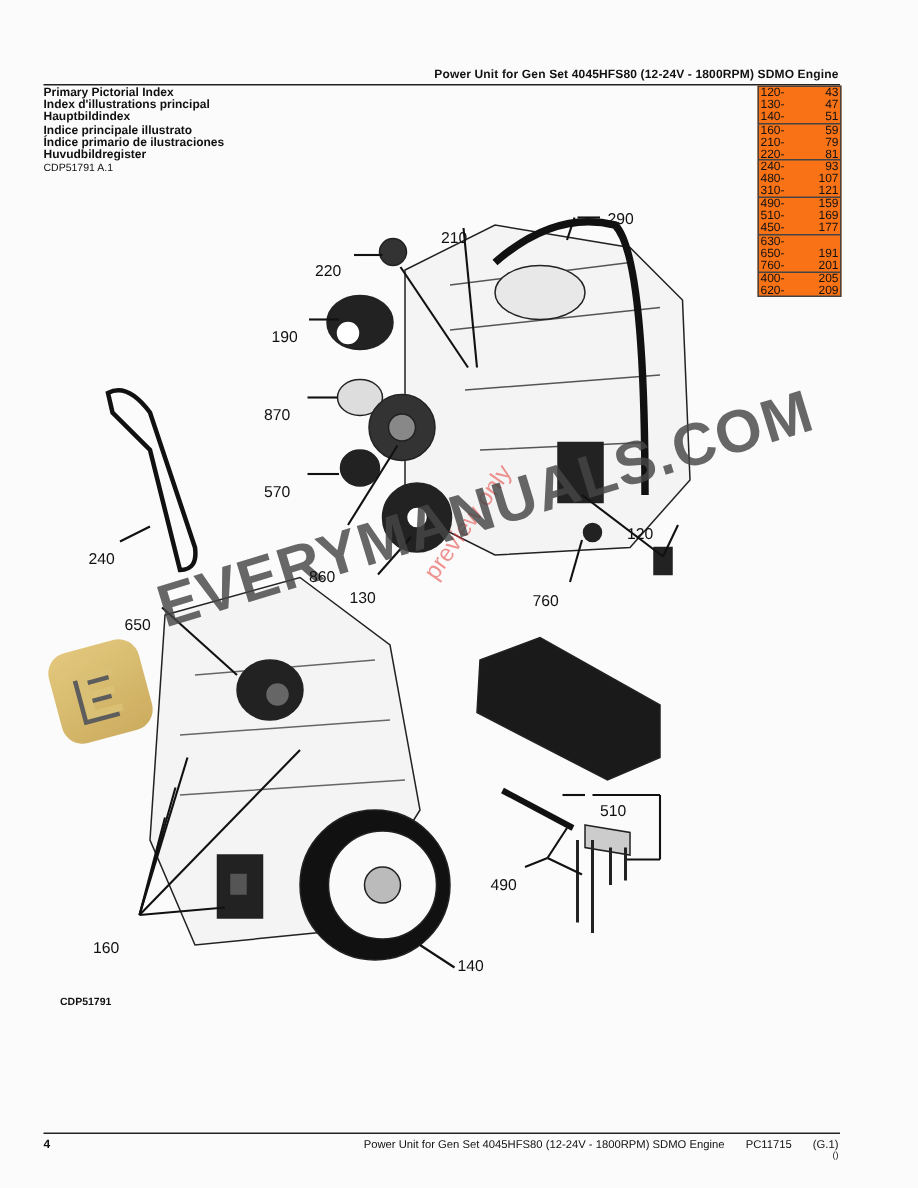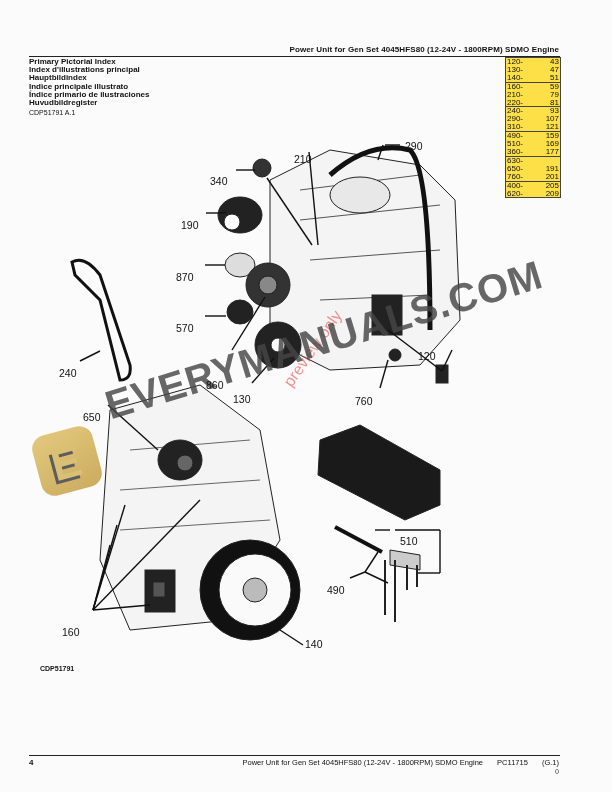--- a/index.html
+++ b/index.html
@@ -15,21 +15,21 @@
     .header-rule {
       position: absolute; left: 29px; right: 52px; top: 56px;
       border-top: 1.2px solid #222;
     }
     .index-block { position: absolute; left: 29px; top: 58px; font-size: 8px; font-weight: bold; line-height: 8.2px; }
     .index-block div { white-space: nowrap; }
     .fig-ref-top { position: absolute; left: 29px; top: 109px; font-size: 7px; }
     .ref-table {
       position: absolute; left: 505px; top: 57px; width: 54px;
       border: 1px solid #444; font-size: 8px; line-height: 7.9px;
-      background: #fde047;
+      background: #f97316;
     }
     .ref-group { border-bottom: 1px solid #444; padding: 0 1px; }
     .ref-group:last-child { border-bottom: none; }
     .ref-row { display: flex; justify-content: space-between; }
     .drawing { position: absolute; left: 0; top: 0; width: 612px; height: 792px; }
     .callout { position: absolute; font-size: 10.5px; font-weight: normal; color: #111; margin-top: 12px; }
     .fig-ref-bottom { position: absolute; left: 40px; top: 665px; font-size: 7px; font-weight: bold; }
     .footer-rule { position: absolute; left: 29px; right: 52px; top: 755px; border-top: 1.2px solid #222; }
     .footer-page { position: absolute; left: 29px; top: 758px; font-size: 8px; font-weight: bold; }
     .footer-text { position: absolute; right: 53px; top: 758px; font-size: 7.5px; white-space: nowrap; }
@@ -95,39 +95,39 @@
         <span>220-</span>
         <span>81</span>
       </div>
   </div>
   <div class="ref-group">
     <div class="ref-row">
         <span>240-</span>
         <span>93</span>
       </div>
     <div class="ref-row">
-        <span>290-</span>
+        <span>480-</span>
         <span>107</span>
       </div>
     <div class="ref-row">
         <span>310-</span>
         <span>121</span>
       </div>
   </div>
   <div class="ref-group">
     <div class="ref-row">
         <span>490-</span>
         <span>159</span>
       </div>
     <div class="ref-row">
         <span>510-</span>
         <span>169</span>
       </div>
     <div class="ref-row">
-        <span>360-</span>
+        <span>450-</span>
         <span>177</span>
       </div>
   </div>
   <div class="ref-group">
     <div class="ref-row">
         <span>630-</span>
         <span></span>
       </div>
     <div class="ref-row">
         <span>650-</span>
@@ -236,21 +236,21 @@
     <line x1="365" y1="572" x2="388" y2="583"></line>
   </g>
 </svg>
 
 <div class="preview-stamp">preview only</div>
 <div class="watermark-logo">
   <span class="e">E</span>
 </div>
 <div class="watermark-text">EVERYMANUALS.COM</div>
 
-<div class="callout" style="left:210px;top:163px">340</div>
+<div class="callout" style="left:210px;top:163px">220</div>
 <div class="callout" style="left:294px;top:141px">210</div>
 <div class="callout" style="left:405px;top:128px">290</div>
 <div class="callout" style="left:181px;top:207px">190</div>
 <div class="callout" style="left:176px;top:259px">870</div>
 <div class="callout" style="left:176px;top:310px">570</div>
 <div class="callout" style="left:59px;top:355px">240</div>
 <div class="callout" style="left:206px;top:367px">860</div>
 <div class="callout" style="left:233px;top:381px">130</div>
 <div class="callout" style="left:355px;top:383px">760</div>
 <div class="callout" style="left:418px;top:338px">120</div>

